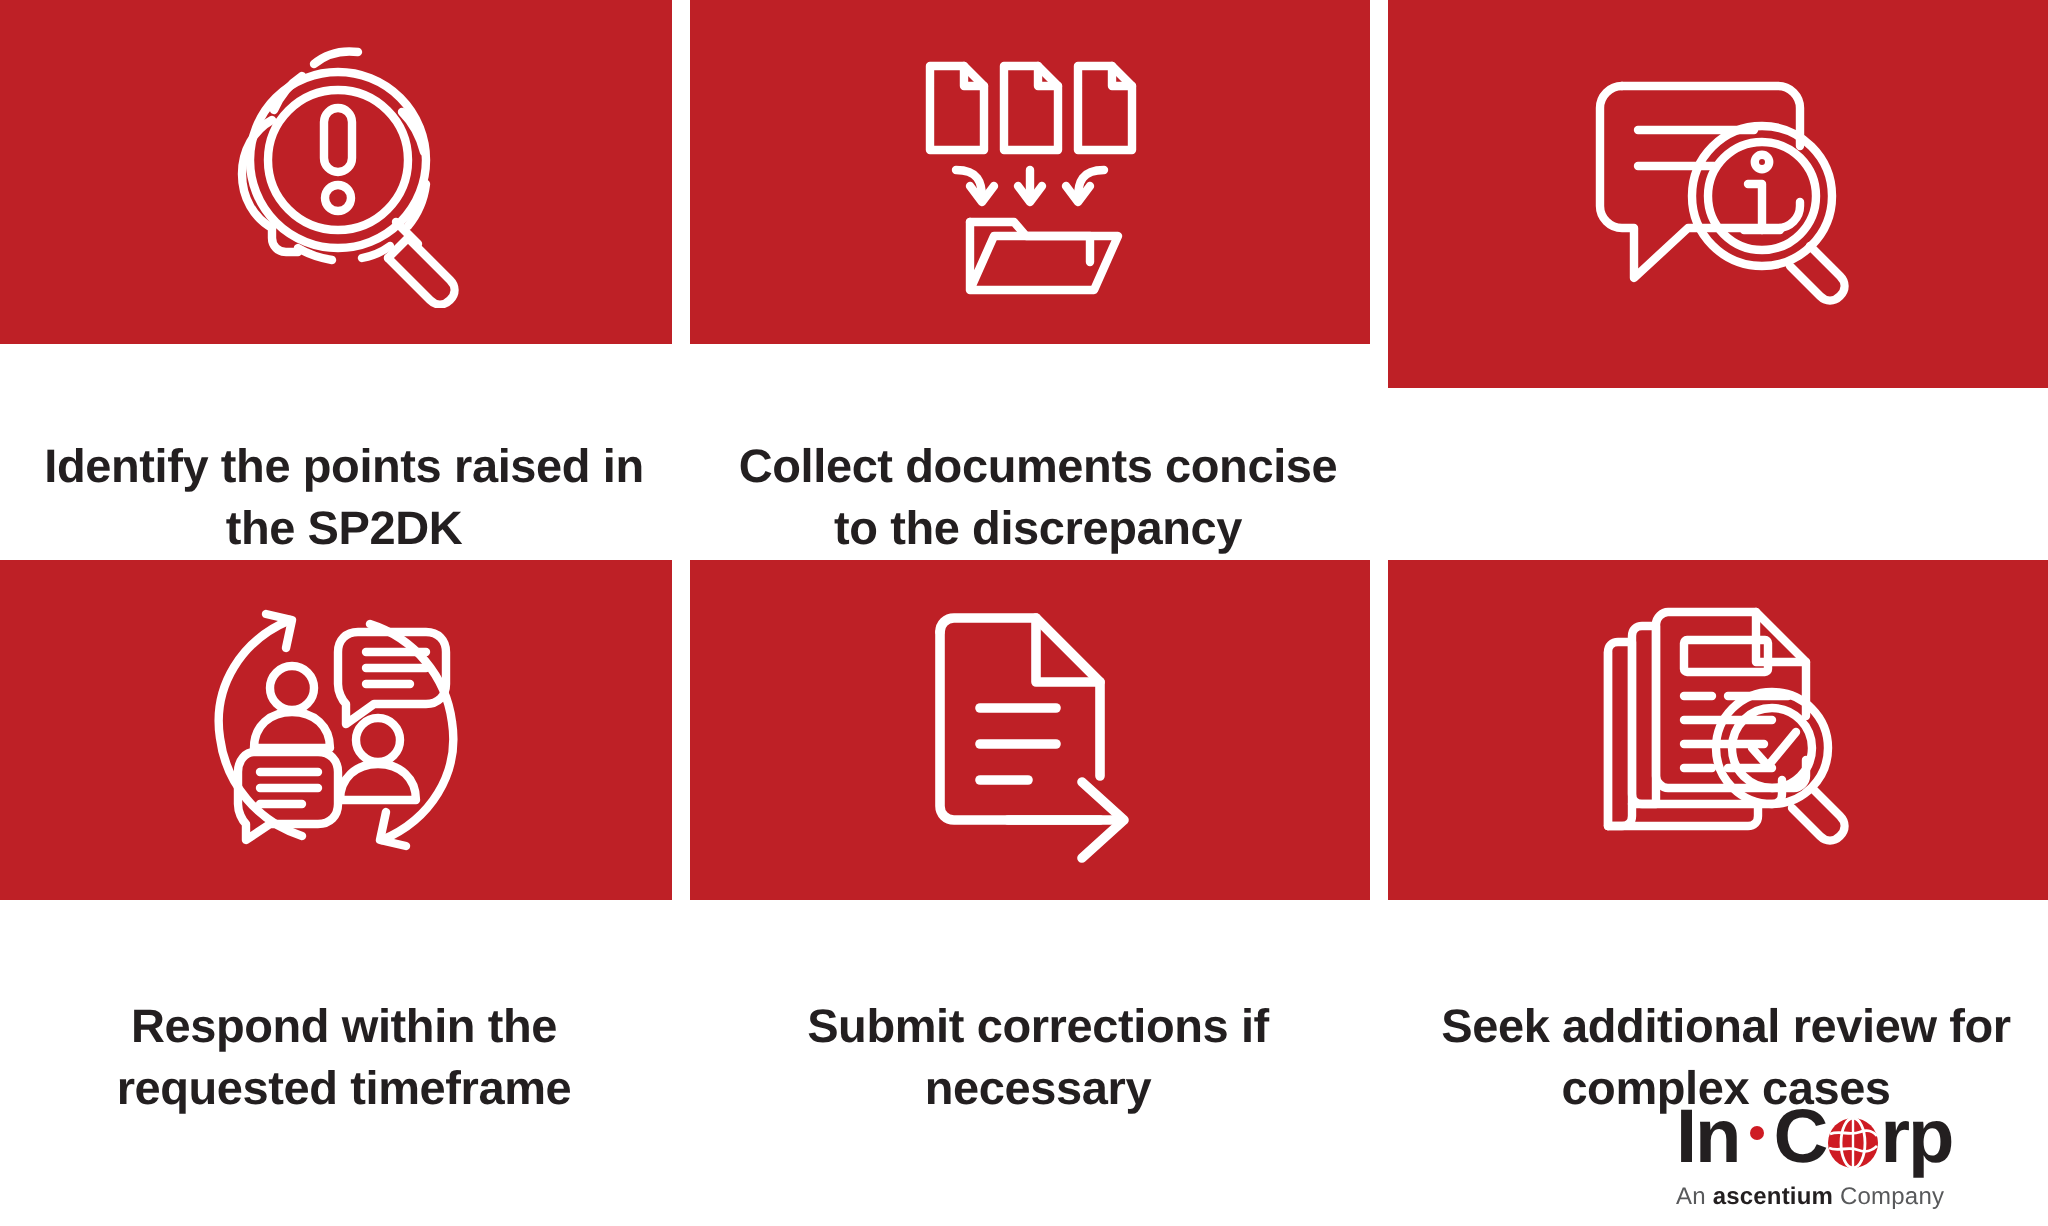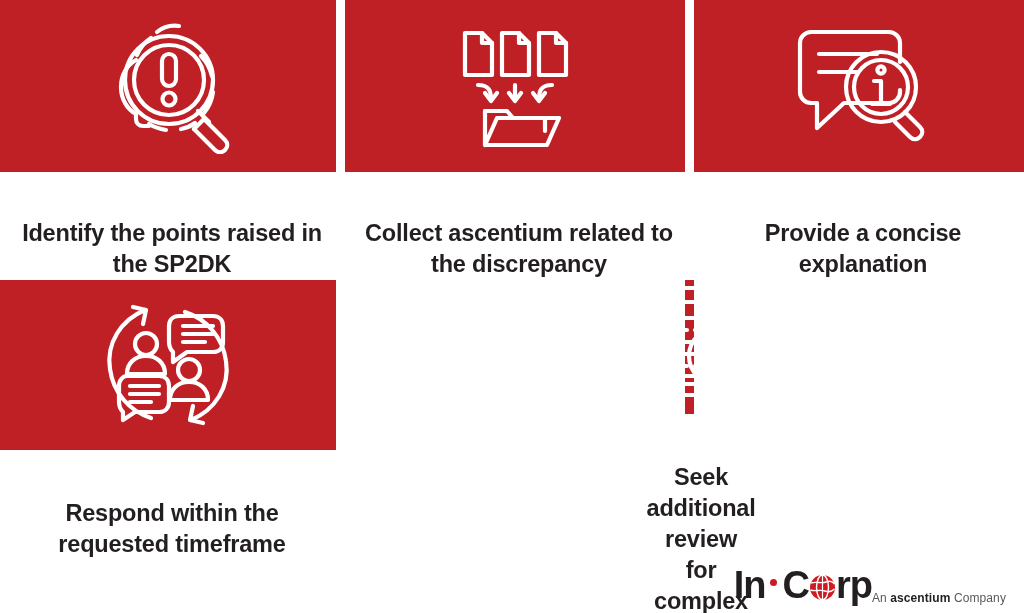--- a/index.html
+++ b/index.html
@@ -74,21 +74,22 @@
   }
 
   
   .logo-area {
     position: absolute;
     right: 18px;
     bottom: 8px;
     width: 168px;
     height: 58px;
     display: flex;
-    align-items: flex-end;
+    flex-direction: column;
+    align-items: flex-start;
     justify-content: flex-end;
   }
   .logo-wordmark {
     display: flex;
     align-items: center;
     justify-content: center;
     font-size: 38px;
     font-weight: bold;
     color: #231F20;
     letter-spacing: -1px;
@@ -183,21 +184,21 @@
             <path d="M58 74 L64 82 L70 74"></path>
             <path d="M101 66 C90 66 88 72 88 80"></path>
             <path d="M82 74 L88 82 L94 74"></path>
 
             <path d="M34 92 H56 L62 99 H94 V112"></path>
             <path d="M34 92 V126 H96 L108 99 H46 L34 126"></path>
           </svg>
         </span>
       </div>
       <div class="caption">
-        <div class="caption-text">Collect ascentium related to the discrepancy</div>
+        <div class="caption-text">Collect documents concise to the discrepancy</div>
       </div>
     </div>
 
     <div class="gutter-col"></div>
 
     <div class="cell row-1">
       <div class="icon-panel">
         <span>
           <svg width="140" height="132" viewBox="0 0 140 132" fill="none" stroke="#FFFFFF" stroke-width="4.2" stroke-linecap="round" stroke-linejoin="round">
 
@@ -210,23 +211,20 @@
             <circle cx="92" cy="67" r="27"></circle>
 
             <circle cx="92" cy="50" r="3.6"></circle>
             <path d="M85 61 H92 V84"></path>
             <line x1="83" y1="84" x2="101" y2="84"></line>
 
             <path d="M116 92 L131 107 C134 110 134 114 131 117 C128 120 124 120 121 117 L106 102"></path>
           </svg>
         </span>
       </div>
-      <div class="caption">
-        <div class="caption-text">Provide a concise explanation</div>
-      </div>
     </div>
 
     <div class="cell row-2 row2-cell">
       <div class="icon-panel">
         <span>
           <svg width="134" height="134" viewBox="0 0 134 134" fill="none" stroke="#FFFFFF" stroke-width="4.2" stroke-linecap="round" stroke-linejoin="round">
 
             <path d="M44 12 C20 22 5 45 9 71 C12 94 28 113 50 120"></path>
             <path d="M32 9 L45 12 L42 26"></path>
             <path d="M90 122 C114 112 129 89 125 63 C122 40 106 21 84 14"></path>
@@ -250,20 +248,42 @@
           </svg>
         </span>
       </div>
       <div class="caption">
         <div class="caption-text">Respond within the requested timeframe</div>
       </div>
     </div>
 
     <div class="gutter-col"></div>
 
+    <div class="cell row-2 row2-cell">
+      <div class="icon-panel">
+        <span>
+          <svg width="118" height="134" viewBox="0 0 118 134" fill="none" stroke="#FFFFFF" stroke-width="4.8" stroke-linecap="round" stroke-linejoin="round">
+
+            <path d="M14 18 C14 14 17 11 21 11 H62 L94 43 V90"></path>
+            <path d="M94 112 H21 C17 112 14 109 14 105 V18"></path>
+            <path d="M62 11 V43 H94"></path>
+
+            <line x1="34" y1="56" x2="72" y2="56"></line>
+            <line x1="34" y1="74" x2="72" y2="74"></line>
+            <line x1="34" y1="92" x2="58" y2="92"></line>
+
+            <line x1="48" y1="112" x2="104" y2="112"></line>
+            <path d="M85 93 L106 112 L85 131"></path>
+          </svg>
+        </span>
+      </div>
+      <div class="caption">
+        <div class="caption-text">Submit corrections if necessary</div>
+      </div>
+    </div>
 
     <div class="gutter-col"></div>
 
     <div class="cell row-2 row2-cell">
       <div class="icon-panel">
         <span>
           <svg width="138" height="134" viewBox="0 0 138 134" fill="none" stroke="#FFFFFF" stroke-width="4.2" stroke-linecap="round" stroke-linejoin="round">
 
             <path d="M14 28 C14 25 16 23 19 23 H26 V110 C26 113 24 115 21 115 H14 Z" stroke-width="4.2"></path>
             <path d="M14 115 H84 C87 115 89 113 89 110 V104"></path>

